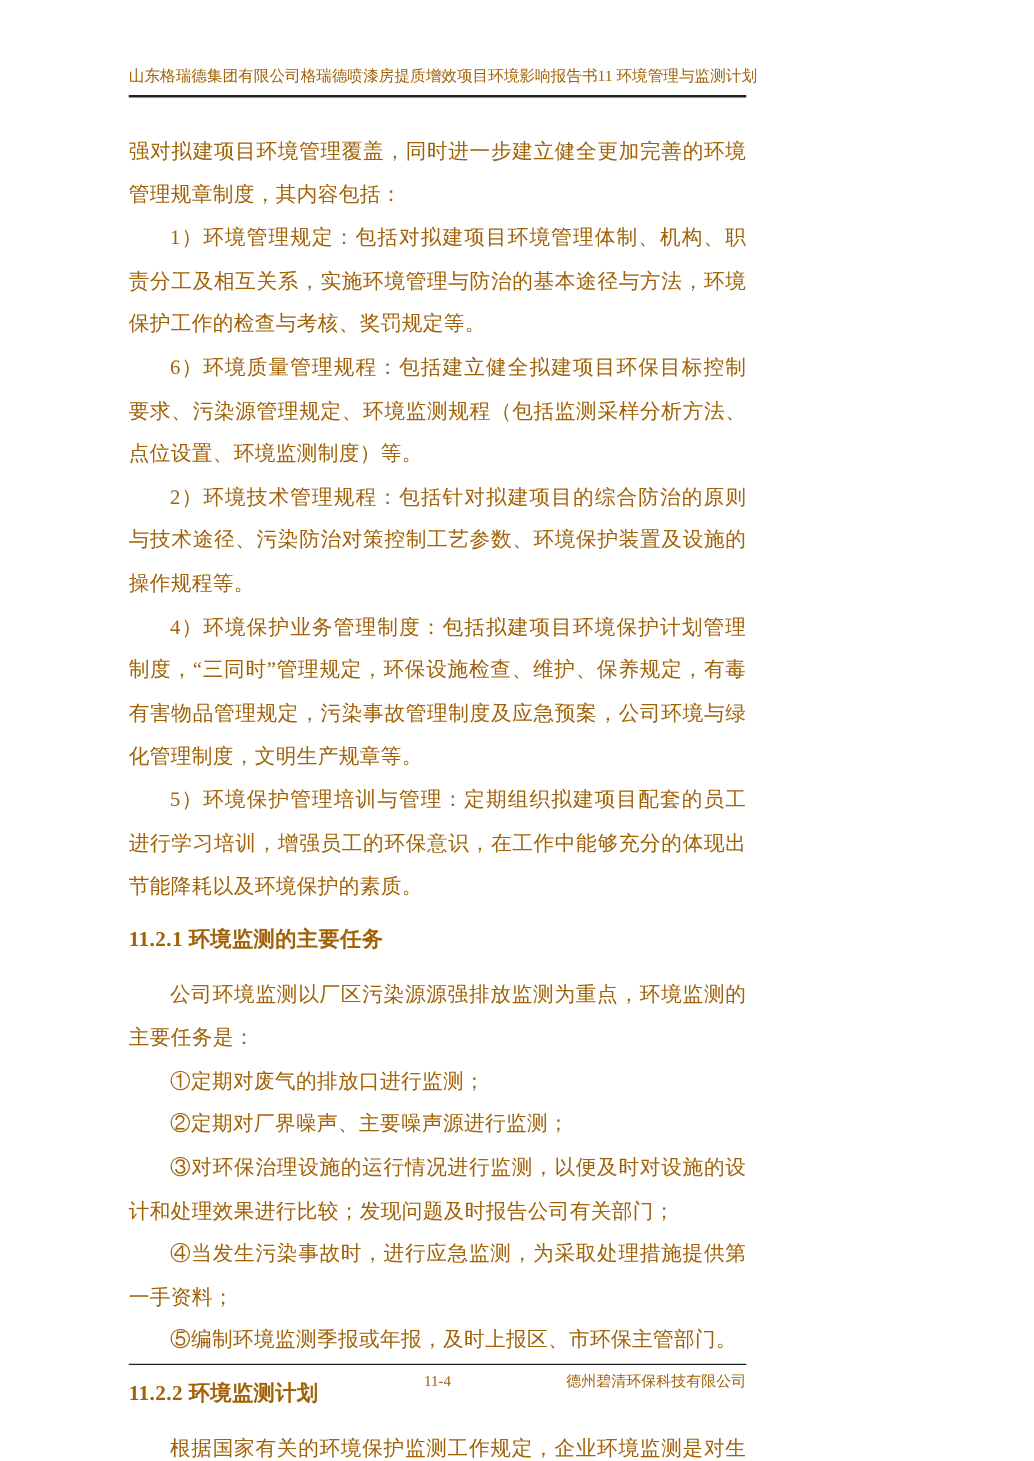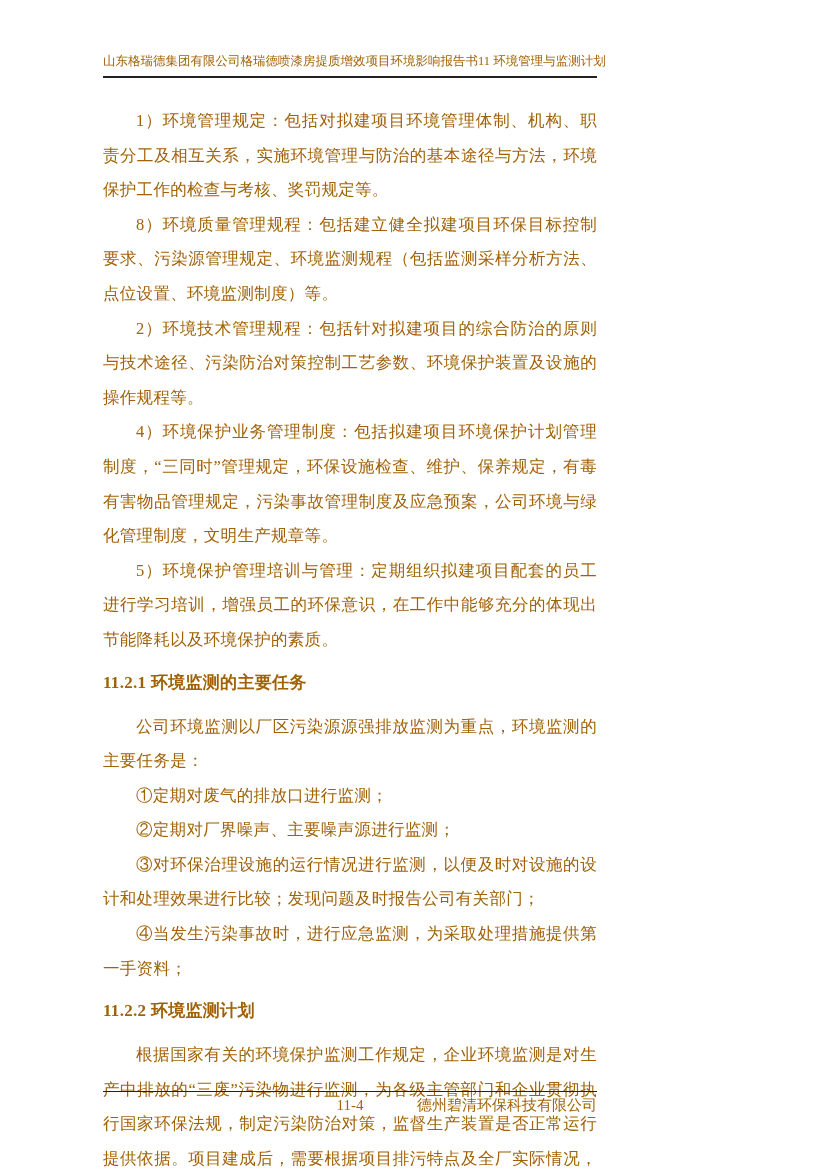--- a/index.html
+++ b/index.html
@@ -68,21 +68,21 @@
     letter-spacing: 0.3px;
   }
   
   .footer {
     position: absolute;
     top: 1091px;
     left: 103px;
     right: 104px;
     border-top: 1.5px solid #222222;
     padding-top: 4px;
-    font-size: 15px;
+    font-size: 12px;
     line-height: 18px;
   }
   .footer .page-num {
     position: absolute;
     left: 0;
     right: 0;
     top: 4px;
     text-align: center;
   }
   .footer .company {
@@ -94,31 +94,33 @@
 <body>
 
 <div class="page">
 
   <div class="header">
     <span class="hdr-left">山东格瑞德集团有限公司格瑞德喷漆房提质增效项目环境影响报告书</span>
     <span class="hdr-right">11 环境管理与监测计划</span>
   </div>
 
   <div class="content">
+    <p class="body-par">强对拟建项目环境管理覆盖，同时进一步建立健全更加完善的环境管理规章制度，其内容包括：</p>
     <p class="body-par indent">1）环境管理规定：包括对拟建项目环境管理体制、机构、职责分工及相互关系，实施环境管理与防治的基本途径与方法，环境保护工作的检查与考核、奖罚规定等。</p>
-    <p class="body-par indent">8）环境质量管理规程：包括建立健全拟建项目环保目标控制要求、污染源管理规定、环境监测规程（包括监测采样分析方法、点位设置、环境监测制度）等。</p>
+    <p class="body-par indent">6）环境质量管理规程：包括建立健全拟建项目环保目标控制要求、污染源管理规定、环境监测规程（包括监测采样分析方法、点位设置、环境监测制度）等。</p>
     <p class="body-par indent">2）环境技术管理规程：包括针对拟建项目的综合防治的原则与技术途径、污染防治对策控制工艺参数、环境保护装置及设施的操作规程等。</p>
     <p class="body-par indent">4）环境保护业务管理制度：包括拟建项目环境保护计划管理制度，“三同时”管理规定，环保设施检查、维护、保养规定，有毒有害物品管理规定，污染事故管理制度及应急预案，公司环境与绿化管理制度，文明生产规章等。</p>
     <p class="body-par indent">5）环境保护管理培训与管理：定期组织拟建项目配套的员工进行学习培训，增强员工的环保意识，在工作中能够充分的体现出节能降耗以及环境保护的素质。</p>
     <h3 class="subsec-heading">11.2.1 环境监测的主要任务</h3>
     <p class="body-par indent">公司环境监测以厂区污染源源强排放监测为重点，环境监测的主要任务是：</p>
     <p class="body-par indent">①定期对废气的排放口进行监测；</p>
     <p class="body-par indent">②定期对厂界噪声、主要噪声源进行监测；</p>
     <p class="body-par indent">③对环保治理设施的运行情况进行监测，以便及时对设施的设计和处理效果进行比较；发现问题及时报告公司有关部门；</p>
     <p class="body-par indent">④当发生污染事故时，进行应急监测，为采取处理措施提供第一手资料；</p>
+    <p class="body-par indent">⑤编制环境监测季报或年报，及时上报区、市环保主管部门。</p>
     <h3 class="subsec-heading">11.2.2 环境监测计划</h3>
     <p class="body-par indent">根据国家有关的环境保护监测工作规定，企业环境监测是对生产中排放的“三废”污染物进行监测，为各级主管部门和企业贯彻执行国家环保法规，制定污染防治对策，监督生产装置是否正常运行提供依据。项目建成后，需要根据项目排污特点及全厂实际情况，建立健全各项监测制度并保证其实施。进行应急监测、监测点的选取与监测频率等的确定和监测分析方法均按照现行国家颁布的标准和有关规定</p>
   </div>
 
   <div class="footer">
     <span class="page-num">11-4</span>
     <span class="company">德州碧清环保科技有限公司</span>
   </div>
 
 </div>

